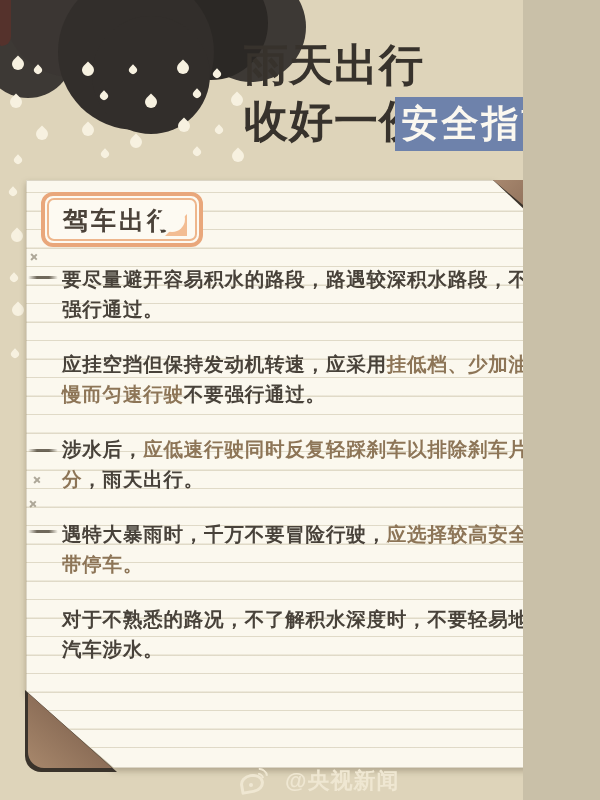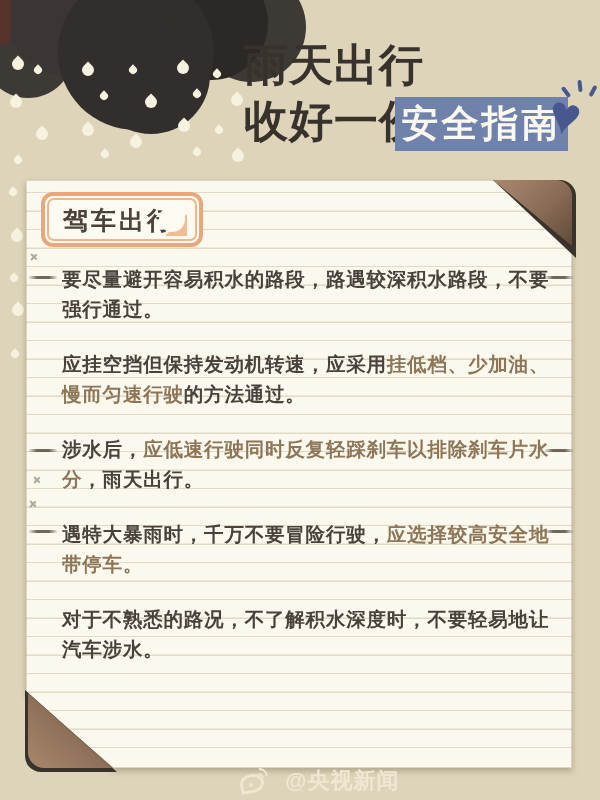--- a/index.html
+++ b/index.html
@@ -1,16 +1,16 @@
 <!DOCTYPE html>
 <html style="--bg: #ded4ba; --paper: #fbf8ee; --accent-peach: #e9a77b; --badge-blue: #6e82ab; --heart-blue: #46588e; --text-dark: #48423a; --text-highlight: #8d7557; --cloud-dark: #322e2b; --fold-brown: #8a6c56; --logo-blue: #1259a4; --watermark: #efe7d2;"><head>
 <meta charset="utf-8">
 <style>
   html,body{margin:0;padding:0;background:#c9c0a8;}
-  .stage{position:relative;width:600px;height:800px;background:var(--bg,#ded4ba);overflow:hidden;
+  .stage{position:relative;width:523px;height:800px;background:var(--bg,#ded4ba);overflow:hidden;
          font-family:"Liberation Sans",sans-serif;}
   .stage i{display:block;}
 
   
   .cloud{position:absolute;left:0;top:0;width:330px;height:140px;}
   .cloud i{position:absolute;border-radius:50%;}
   .c1{left:-40px;top:-34px;width:120px;height:120px;background:#45403c;}
   .c4{left:116px;top:-44px;width:104px;height:104px;background:#4e4945;}
   .c7{left:224px;top:-30px;width:70px;height:70px;background:#49443f;}
   .c9{left:-18px;top:6px;width:92px;height:92px;background:#3d3935;}
@@ -168,21 +168,21 @@
   <div class="badge">安全指南</div>
   <div class="heart">♥</div>
   <i class="spark s1"></i>
   <i class="spark s2"></i>
   <i class="spark s3"></i>
 
   <div class="cardwrap">
     <div class="card">
       <div class="tips">
           <p class="tip"><span>要尽量避开容易积水的路段，路遇较深积水路段，不要强行通过。</span></p>
-          <p class="tip"><span>应挂空挡但保持发动机转速，应采用</span><span class="hl">挂低档、少加油、慢而匀速行驶</span><span>的方法通过。</span></p>
+          <p class="tip"><span>应挂空挡但保持发动机转速，应采用</span><span class="hl">挂低档、少加油、慢而匀速行驶</span><span>不要强行通过。</span></p>
           <p class="tip"><span>涉水后，</span><span class="hl">应低速行驶同时反复轻踩刹车以排除刹车片水分</span><span>，雨天出行。</span></p>
           <p class="tip"><span>遇特大暴雨时，千万不要冒险行驶，</span><span class="hl">应选择较高安全地带停车。</span></p>
           <p class="tip"><span>对于不熟悉的路况，不了解积水深度时，不要轻易地让汽车涉水。</span></p>
         </div>
     </div>
   </div>
 
   <div class="tab">
     <span class="tab-label">驾车出行</span>
     <span class="curl">

